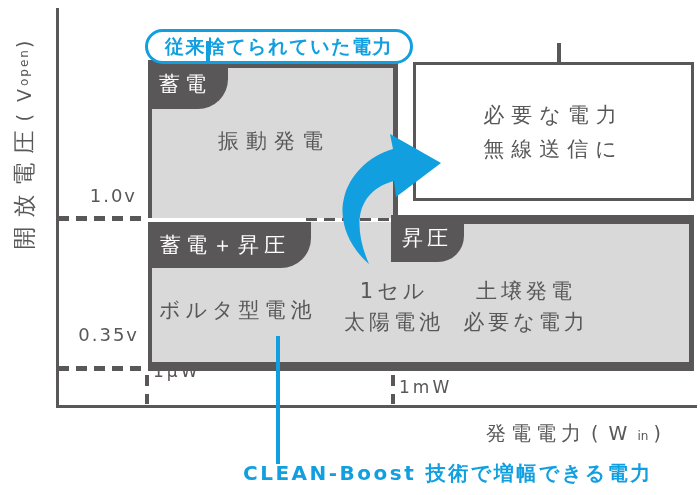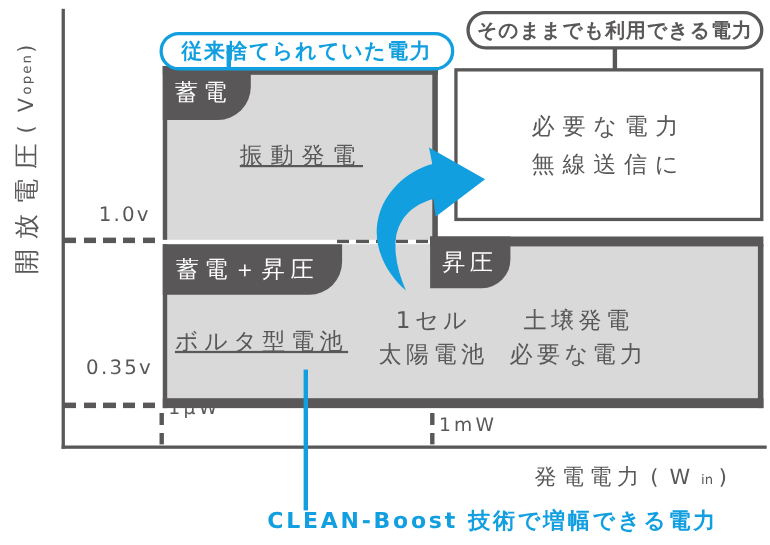--- a/index.html
+++ b/index.html
@@ -18,21 +18,21 @@
   .abs{position:absolute;}
   
   .axis-line{background:var(--dark);}
   
   .hdash{position:absolute;height:5px;background:repeating-linear-gradient(90deg,var(--dark) 0 11px,transparent 11px 18px);}
   .vdash{position:absolute;width:4px;background:repeating-linear-gradient(180deg,var(--dark) 0 11px,transparent 11px 19px);}
   
   .gray-box{position:absolute;background:var(--fill);box-sizing:border-box;border-style:solid;border-color:var(--dark);}
   .badge{position:absolute;background:var(--dark);border-bottom-right-radius:30px;}
   .badge-text{position:absolute;color:#ffffff;font-size:21px;letter-spacing:5px;white-space:nowrap;}
-  .box-text{position:absolute;color:var(--dark);font-size:21px;letter-spacing:7px;white-space:nowrap;text-decoration:underline;}
+  .box-text{position:absolute;color:var(--dark);font-size:21px;letter-spacing:7px;white-space:nowrap;}
   .col-text{position:absolute;color:var(--dark);font-size:21px;letter-spacing:4px;text-align:center;line-height:31px;white-space:nowrap;}
   
   .white-box{position:absolute;background:#fff;border:3px solid var(--dark);box-sizing:border-box;
     display:flex;flex-direction:column;align-items:center;justify-content:center;}
   .white-box div{font-size:21px;letter-spacing:7px;line-height:34px;white-space:nowrap;}
   
   .bubble{position:absolute;background:#fff;border-radius:18px;box-sizing:border-box;
     display:flex;align-items:center;justify-content:center;white-space:nowrap;}
   .bubble-cyan{border:3px solid var(--cyan);color:var(--cyan);font-size:19px;letter-spacing:1.5px;font-weight:bold;}
   .bubble-gray{border:3px solid var(--dark);color:var(--dark);font-size:18px;letter-spacing:1px;font-weight:bold;}
@@ -93,21 +93,20 @@
     <div>必要な電力</div>
   </div>
 
   <div class="white-box" style="left:413px;top:62px;width:281px;height:139px;">
     <div>必要な電力</div>
     <div>無線送信に</div>
   </div>
 
   <div class="bubble bubble-cyan" style="left:145px;top:8px;width:268px;height:35px;margin-top:21px;">従来捨てられていた電力</div>
   <div class="connector" style="left:206px;top:41px;height:20px;background:var(--cyan);"></div>
-  <div class="bubble bubble-gray" style="left:424px;top:10px;width:270px;height:35px;">そのままでも利用できる電力</div>
   <div class="connector" style="left:557px;top:43px;height:20px;background:var(--dark);"></div>
 
   <svg class="abs" style="left:325px;top:115px;" width="130" height="160" viewBox="0 0 130 160">
     <path fill="#119fe0" d="M 44 149
       C 25 133 13 107 19 83
       C 24 61 43 41 68 34
       L 65 19
       L 116 48
       L 71 82
       L 69 66

